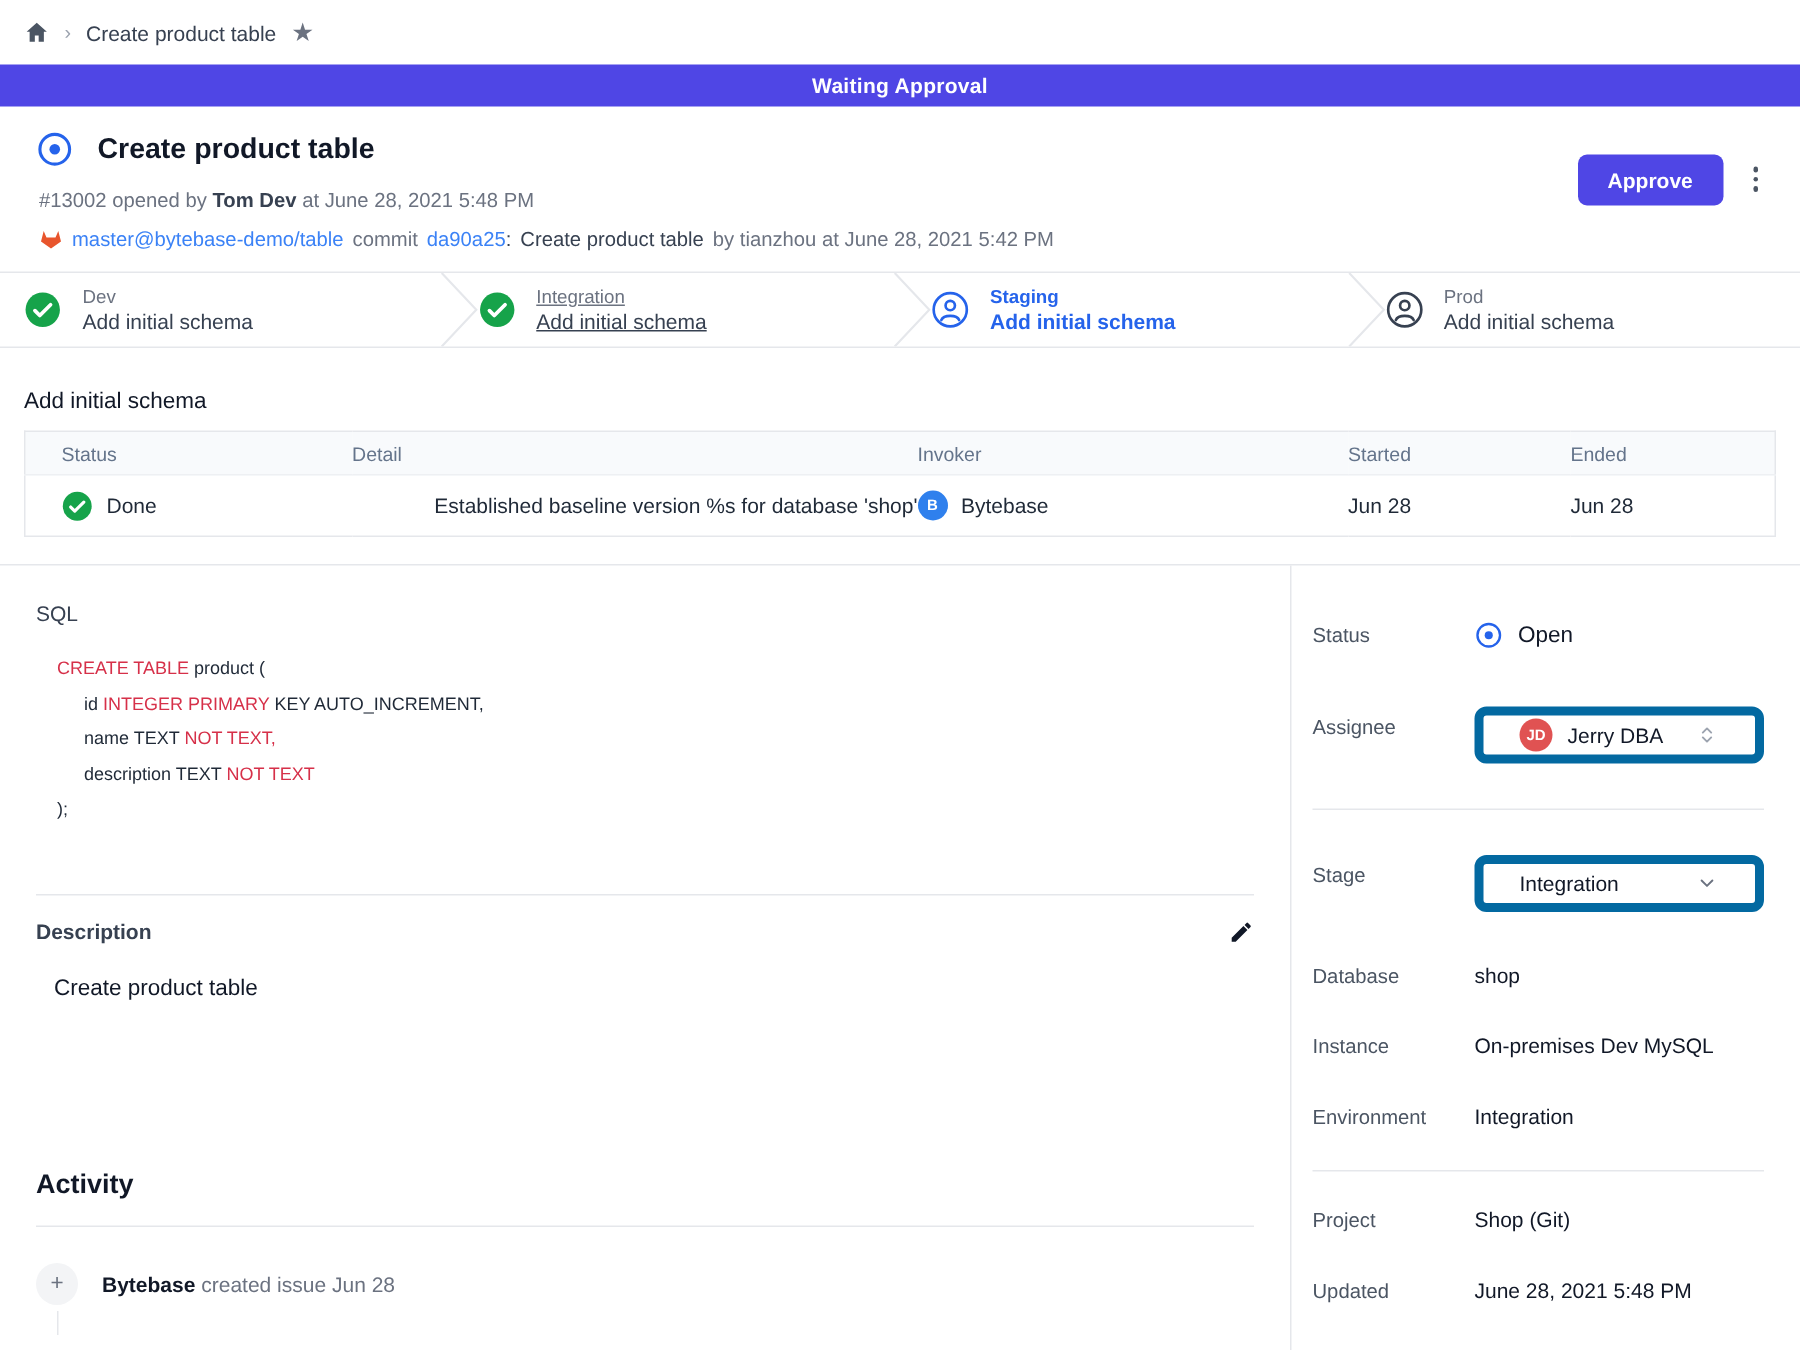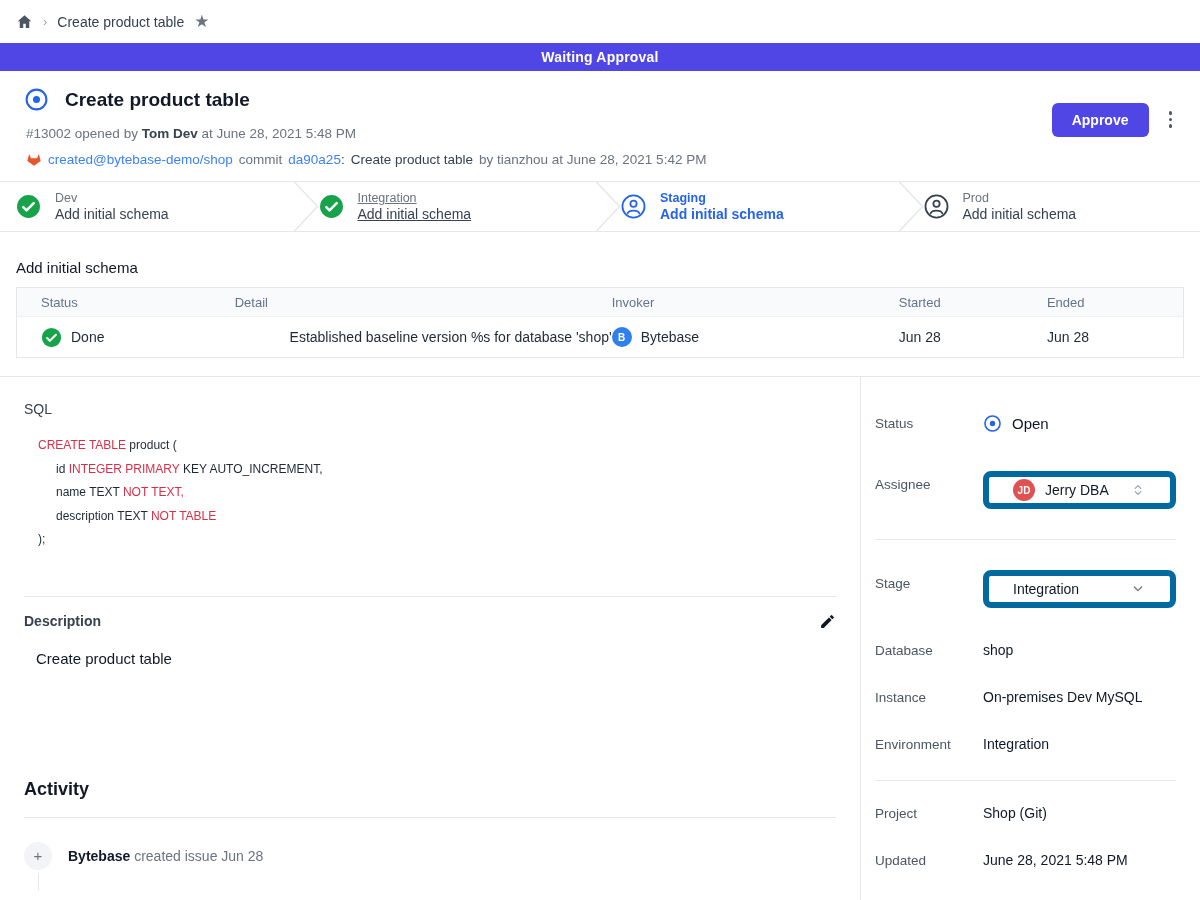--- a/index.html
+++ b/index.html
@@ -124,21 +124,21 @@
       <span>opened by</span>
       <b>Tom Dev</b>
       <span>at June 28, 2021 5:48 PM</span>
     </div>
     <div class="meta2">
       <span style="display:flex;">
         <svg width="16" height="16" viewBox="0 0 24 24">
             <path fill="#e8552d" d="M12 22 2 14.9 4.7 4.6 7.5 11h9l2.8-6.4L22 14.9z"></path>
           </svg>
       </span>
-      <span class="lnk">created@bytebase-demo/shop</span>
+      <span class="lnk">master@bytebase-demo/table</span>
       <span>commit</span>
       <span style="display:inline-flex;">
           <span class="lnk">da90a25</span>
           <span class="meta-dark">:</span>
         </span>
       <span class="meta-dark">Create product table</span>
       <span>by tianzhou at June 28, 2021 5:42 PM</span>
     </div>
   </div>
   <div class="hdr-actions">
@@ -261,21 +261,21 @@
 
 <div class="split">
 
   <div class="left">
     <div class="sql-label">SQL</div>
 
     <div class="code">
       <div class="cl"><span class="kw">CREATE TABLE</span><span> product (</span></div>
       <div class="cl ind"><span>id </span><span class="kw">INTEGER PRIMARY</span><span> KEY AUTO_INCREMENT,</span></div>
       <div class="cl ind"><span>name TEXT </span><span class="kw">NOT TEXT,</span></div>
-      <div class="cl ind"><span>description TEXT </span><span class="kw">NOT TABLE</span></div>
+      <div class="cl ind"><span>description TEXT </span><span class="kw">NOT TEXT</span></div>
       <div class="cl"><span>);</span></div>
     </div>
 
     <hr class="hrline">
 
     <div class="desc-row">
       <span class="desc-label">Description</span>
       <span style="display:flex; cursor:pointer;">
         <svg width="17" height="17" viewBox="0 0 24 24">
             <path fill="#111827" d="M3 17.25V21h3.75L17.81 9.94l-3.75-3.75L3 17.25zM20.71 7.04a1 1 0 0 0 0-1.41l-2.34-2.34a1 1 0 0 0-1.41 0l-1.83 1.83 3.75 3.75 1.83-1.83z"></path>

